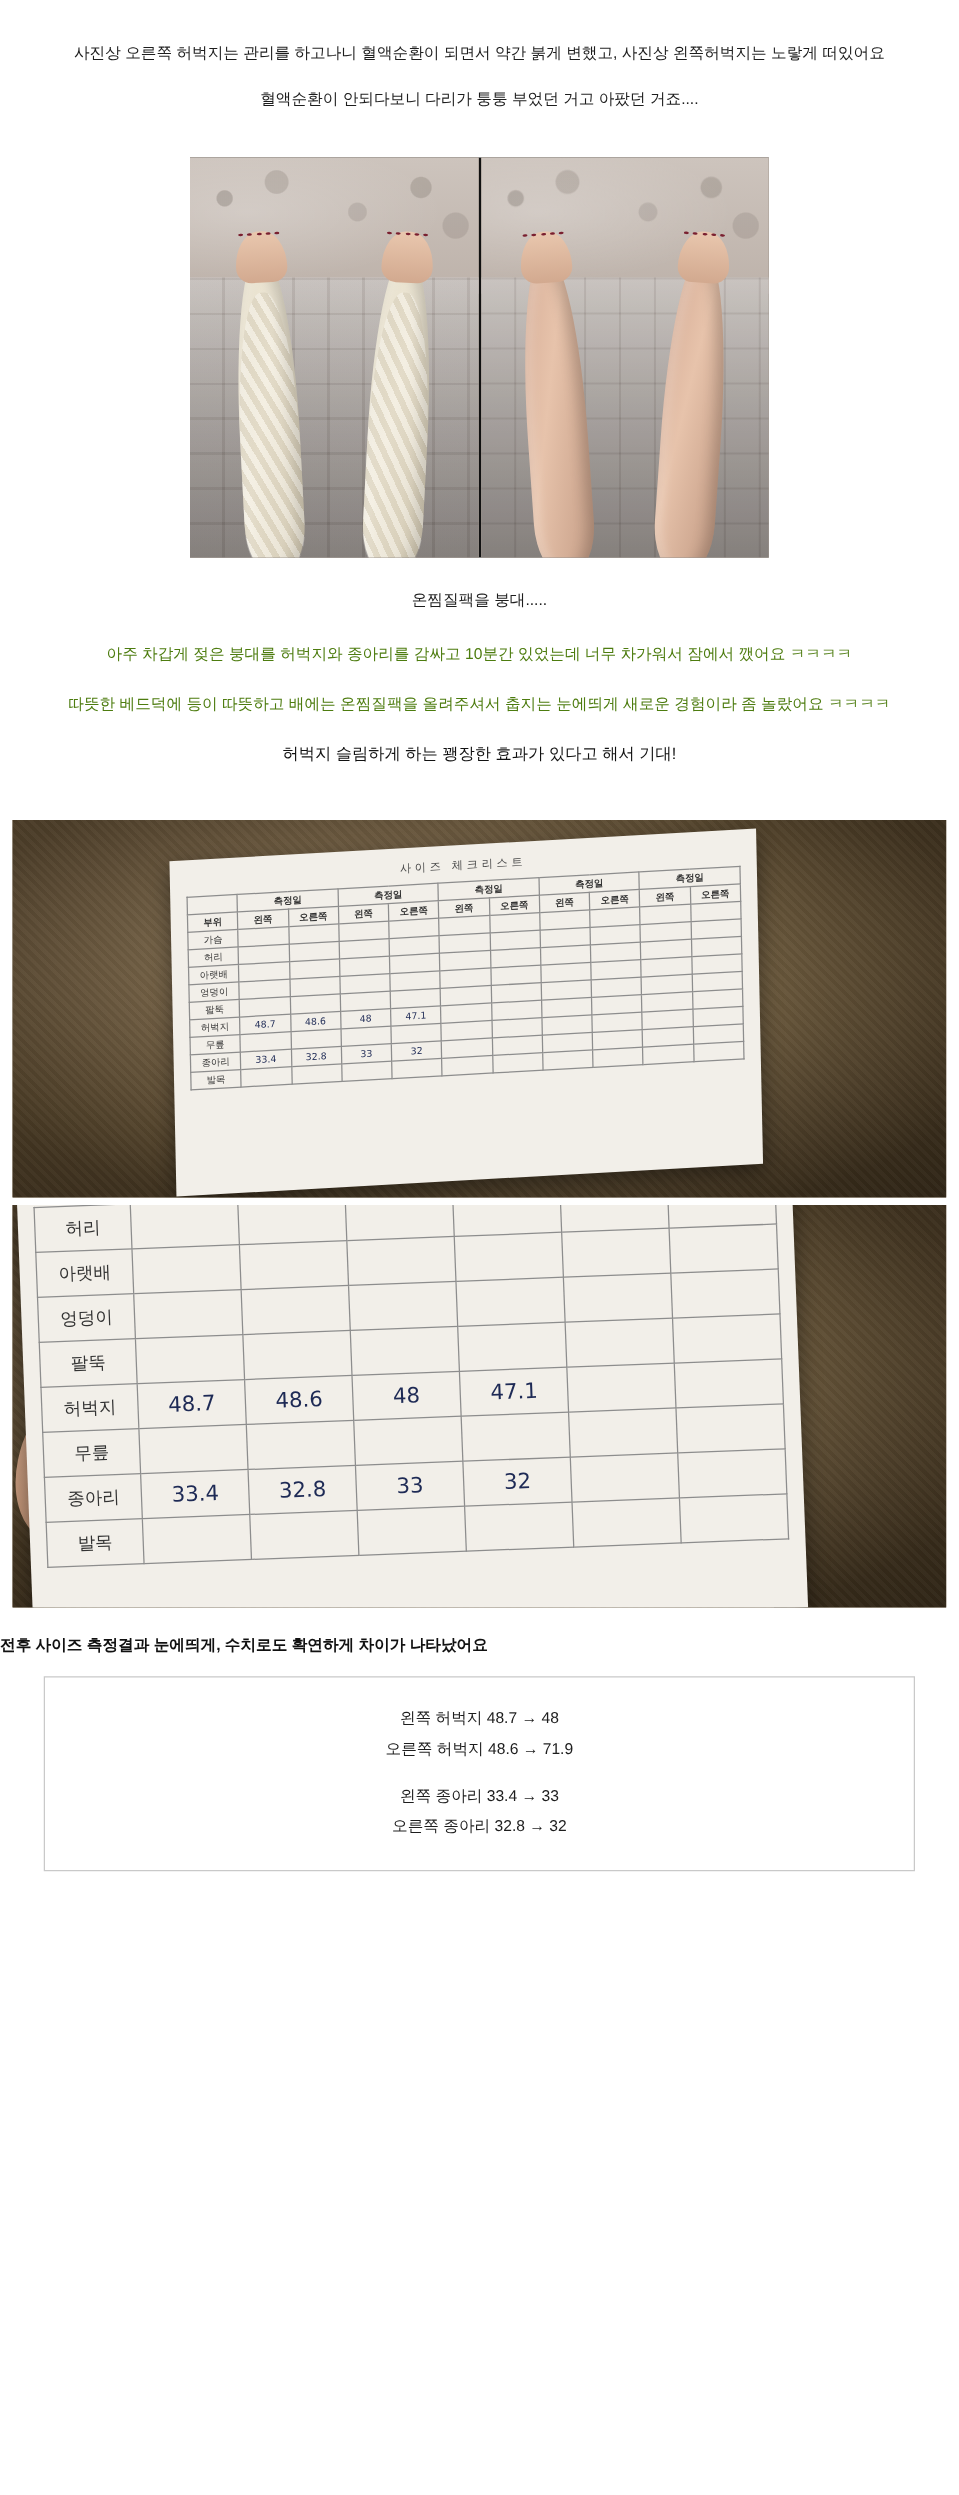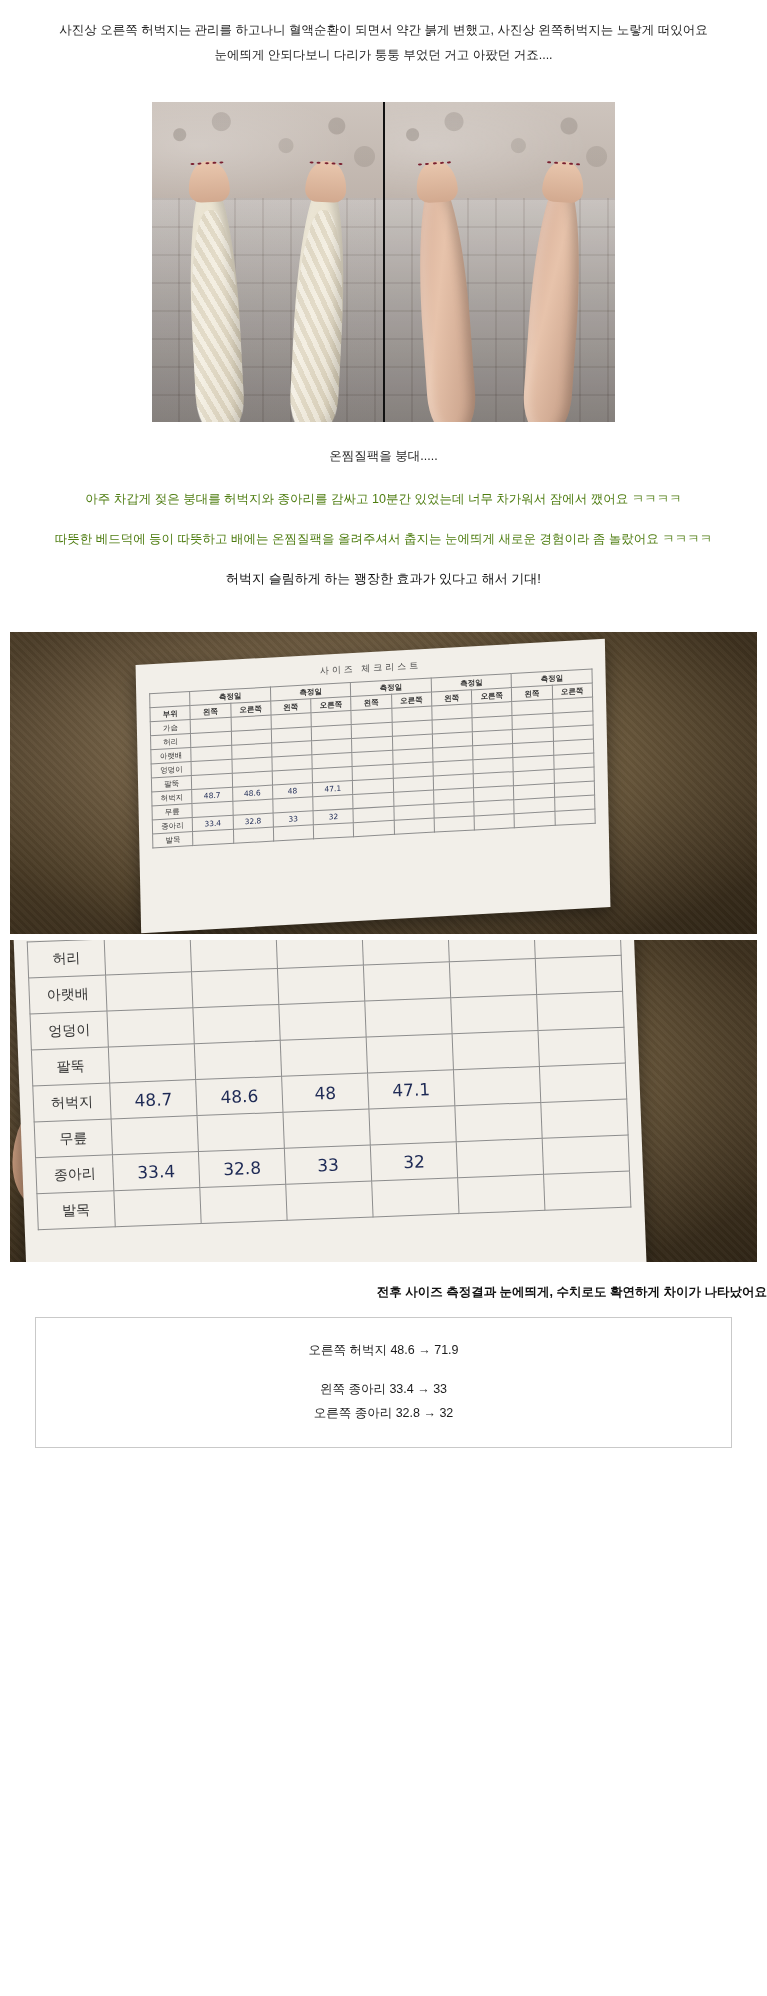--- a/index.html
+++ b/index.html
@@ -21,21 +21,21 @@
   }
 
   
   .intro {
     padding: 18px 14px 0 14px;
     text-align: center;
     font-size: 12.5px;
     line-height: 2.0;
     color: #1d1d1d;
   }
-  .intro p { margin: 0; }
+  .intro p { margin: 12px; }
 
   
   .photo-pair-wrap {
     margin: 34px 0 0 0;
     display: flex;
     justify-content: center;
   }
   .photo-pair {
     width: 463px;
     height: 320px;
@@ -217,21 +217,21 @@
     position: absolute;
     left: 4px; top: 150px;
     width: 78px; height: 120px;
     border-radius: 50% 46% 40% 48%;
     background: linear-gradient(120deg, #d6a98c, #b98a6c);
     transform: rotate(12deg);
     opacity: .95;
   }
 
   .result-caption {
-    text-align: right;
+    text-align: left;
     font-size: 12.5px;
     font-weight: bold;
     color: #111;
     margin: 22px 0 0 0;
   }
 
   .result-box {
     width: 697px;
     margin: 16px auto 30px auto;
     border: 1px solid #c9c9c9;
@@ -243,21 +243,21 @@
   }
   .result-box .gap { height: 14px; }
 </style>
 </head>
 <body>
 
 <div class="page">
 
   <div class="intro">
     <p>사진상 오른쪽 허벅지는 관리를 하고나니 혈액순환이 되면서 약간 붉게 변했고, 사진상 왼쪽허벅지는 노랗게 떠있어요</p>
-    <p>눈에띄게 안되다보니 다리가 퉁퉁 부었던 거고 아팠던 거죠....</p>
+    <p>혈액순환이 안되다보니 다리가 퉁퉁 부었던 거고 아팠던 거죠....</p>
   </div>
 
   <div class="photo-pair-wrap">
     <div class="photo-pair">
       <div class="legs-photo photo-left">
         <div class="wall"></div>
         <div class="bed"></div>
         <div class="leg bandaged leg-a">
           <div class="foot">
             <div class="toe" style="left:8%"></div>
@@ -541,19 +541,20 @@
               <td></td>
             </tr>
         </tbody>
       </table>
     </div>
   </div>
 
   <div class="result-caption">전후 사이즈 측정결과 눈에띄게, 수치로도 확연하게 차이가 나타났어요</div>
 
   <div class="result-box">
+    <div>왼쪽 허벅지 48.7 → 48</div>
     <div>오른쪽 허벅지 48.6 → 71.9</div>
     <div class="gap"></div>
     <div>왼쪽 종아리 33.4 → 33</div>
     <div>오른쪽 종아리 32.8 → 32</div>
   </div>
 
 </div>
 
 </body></html>

